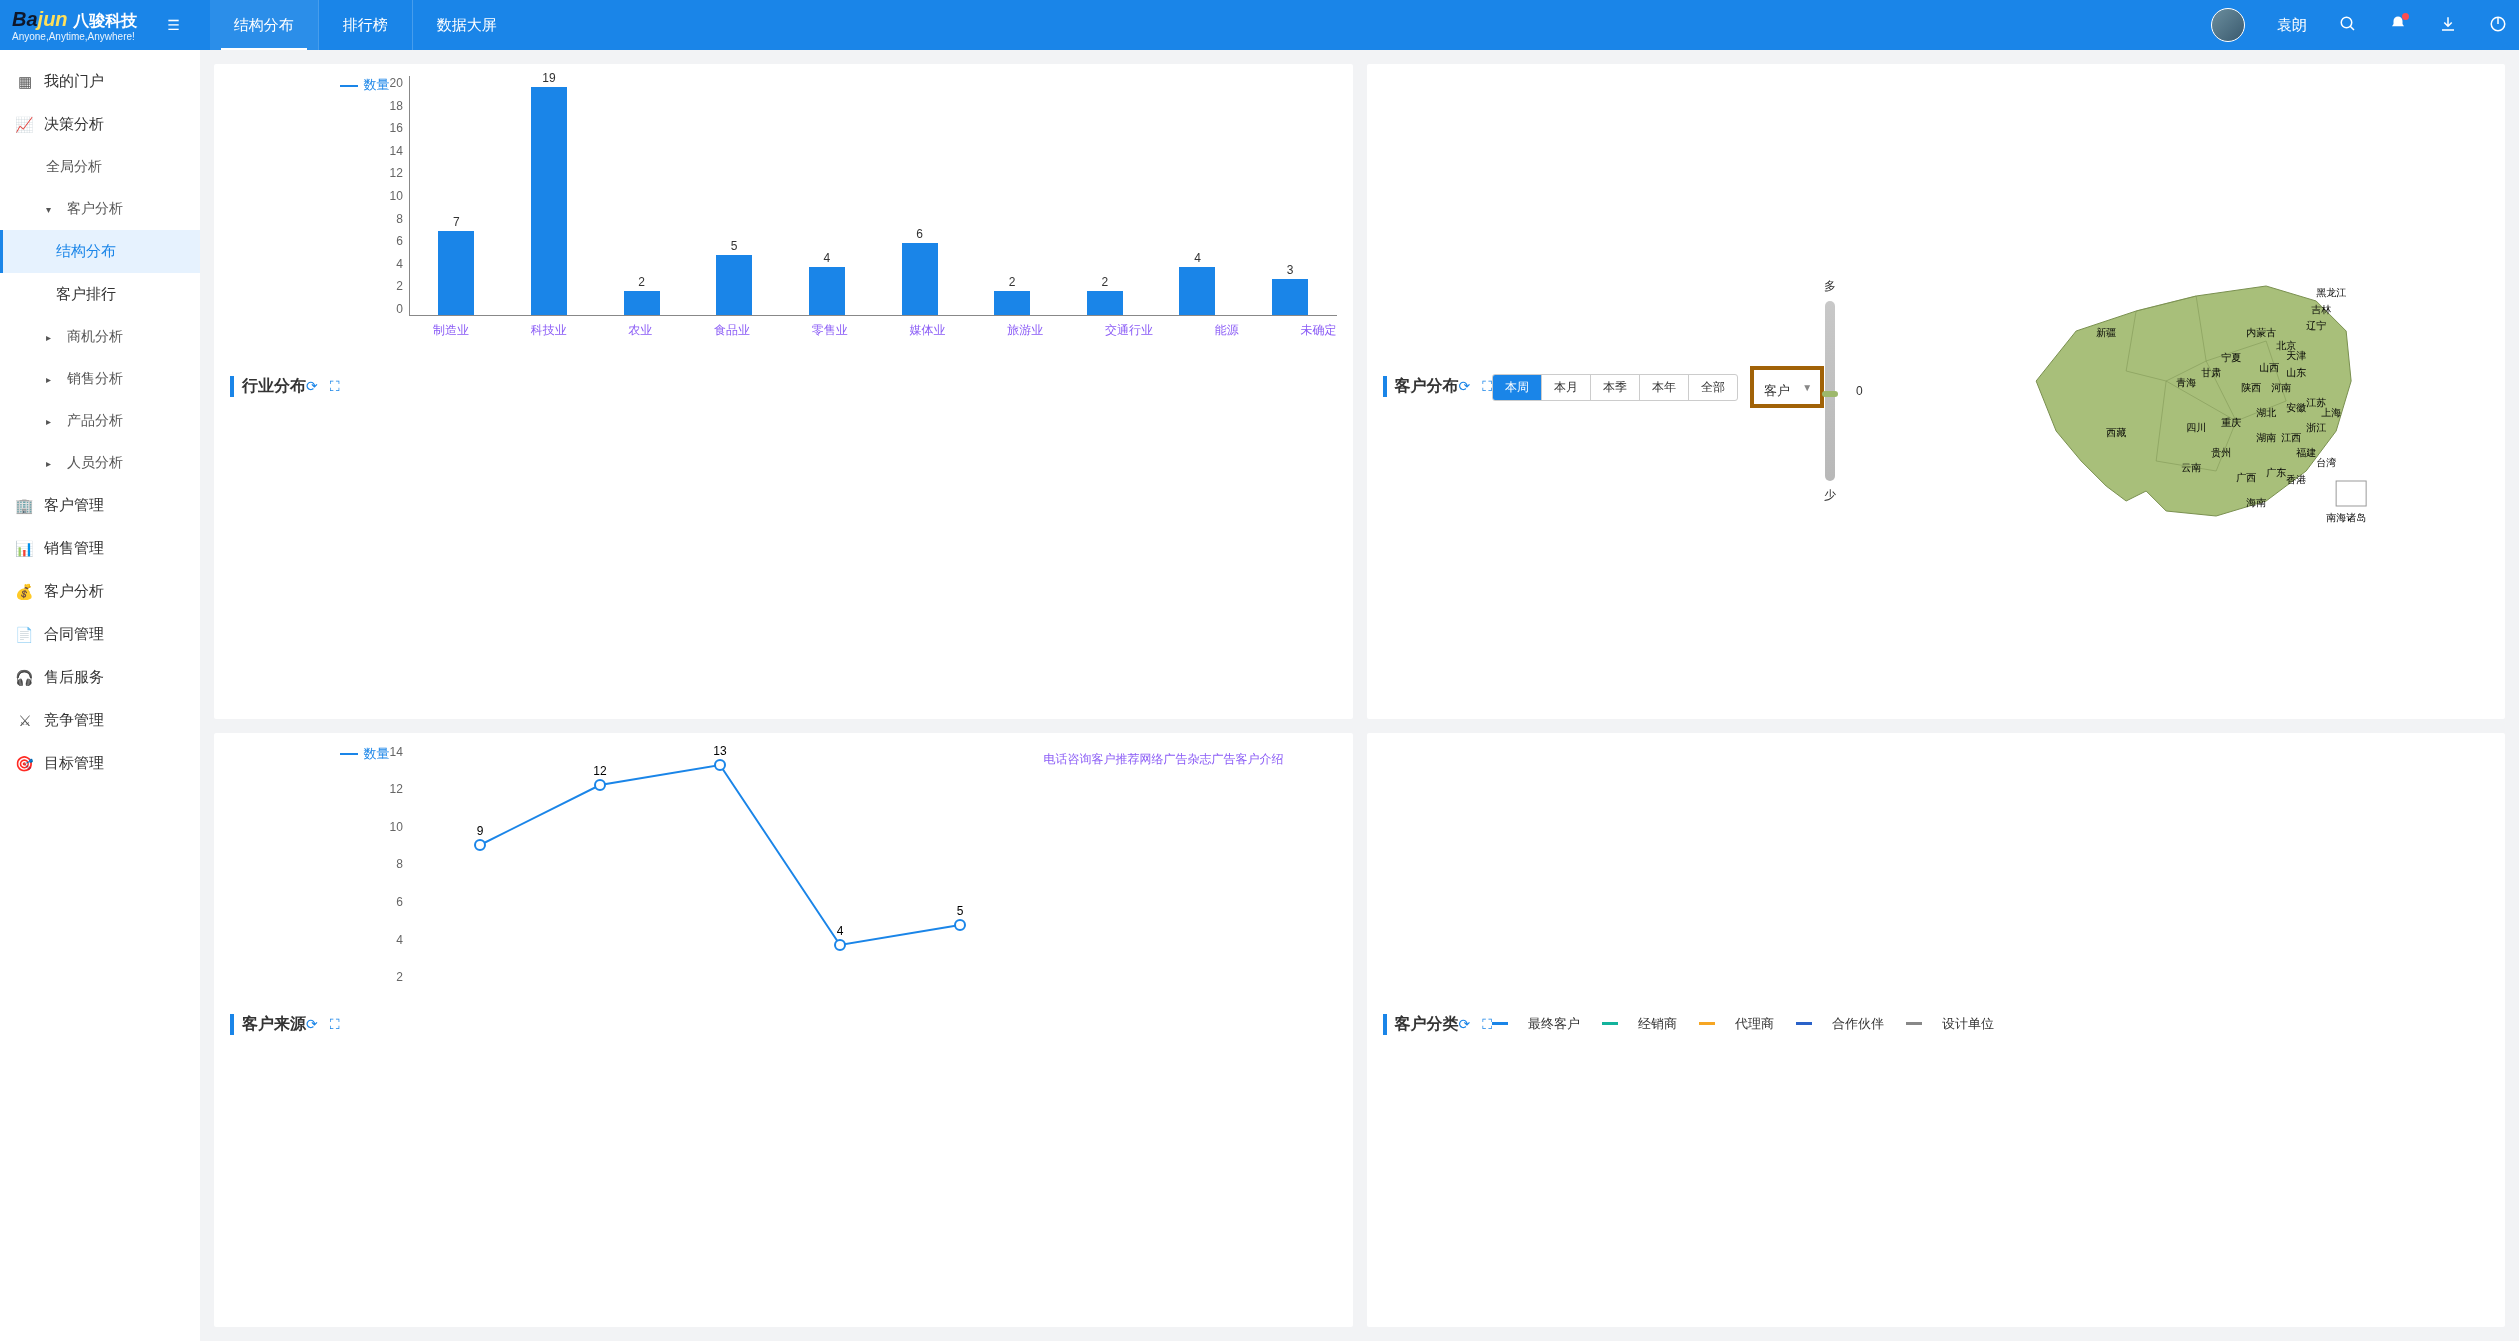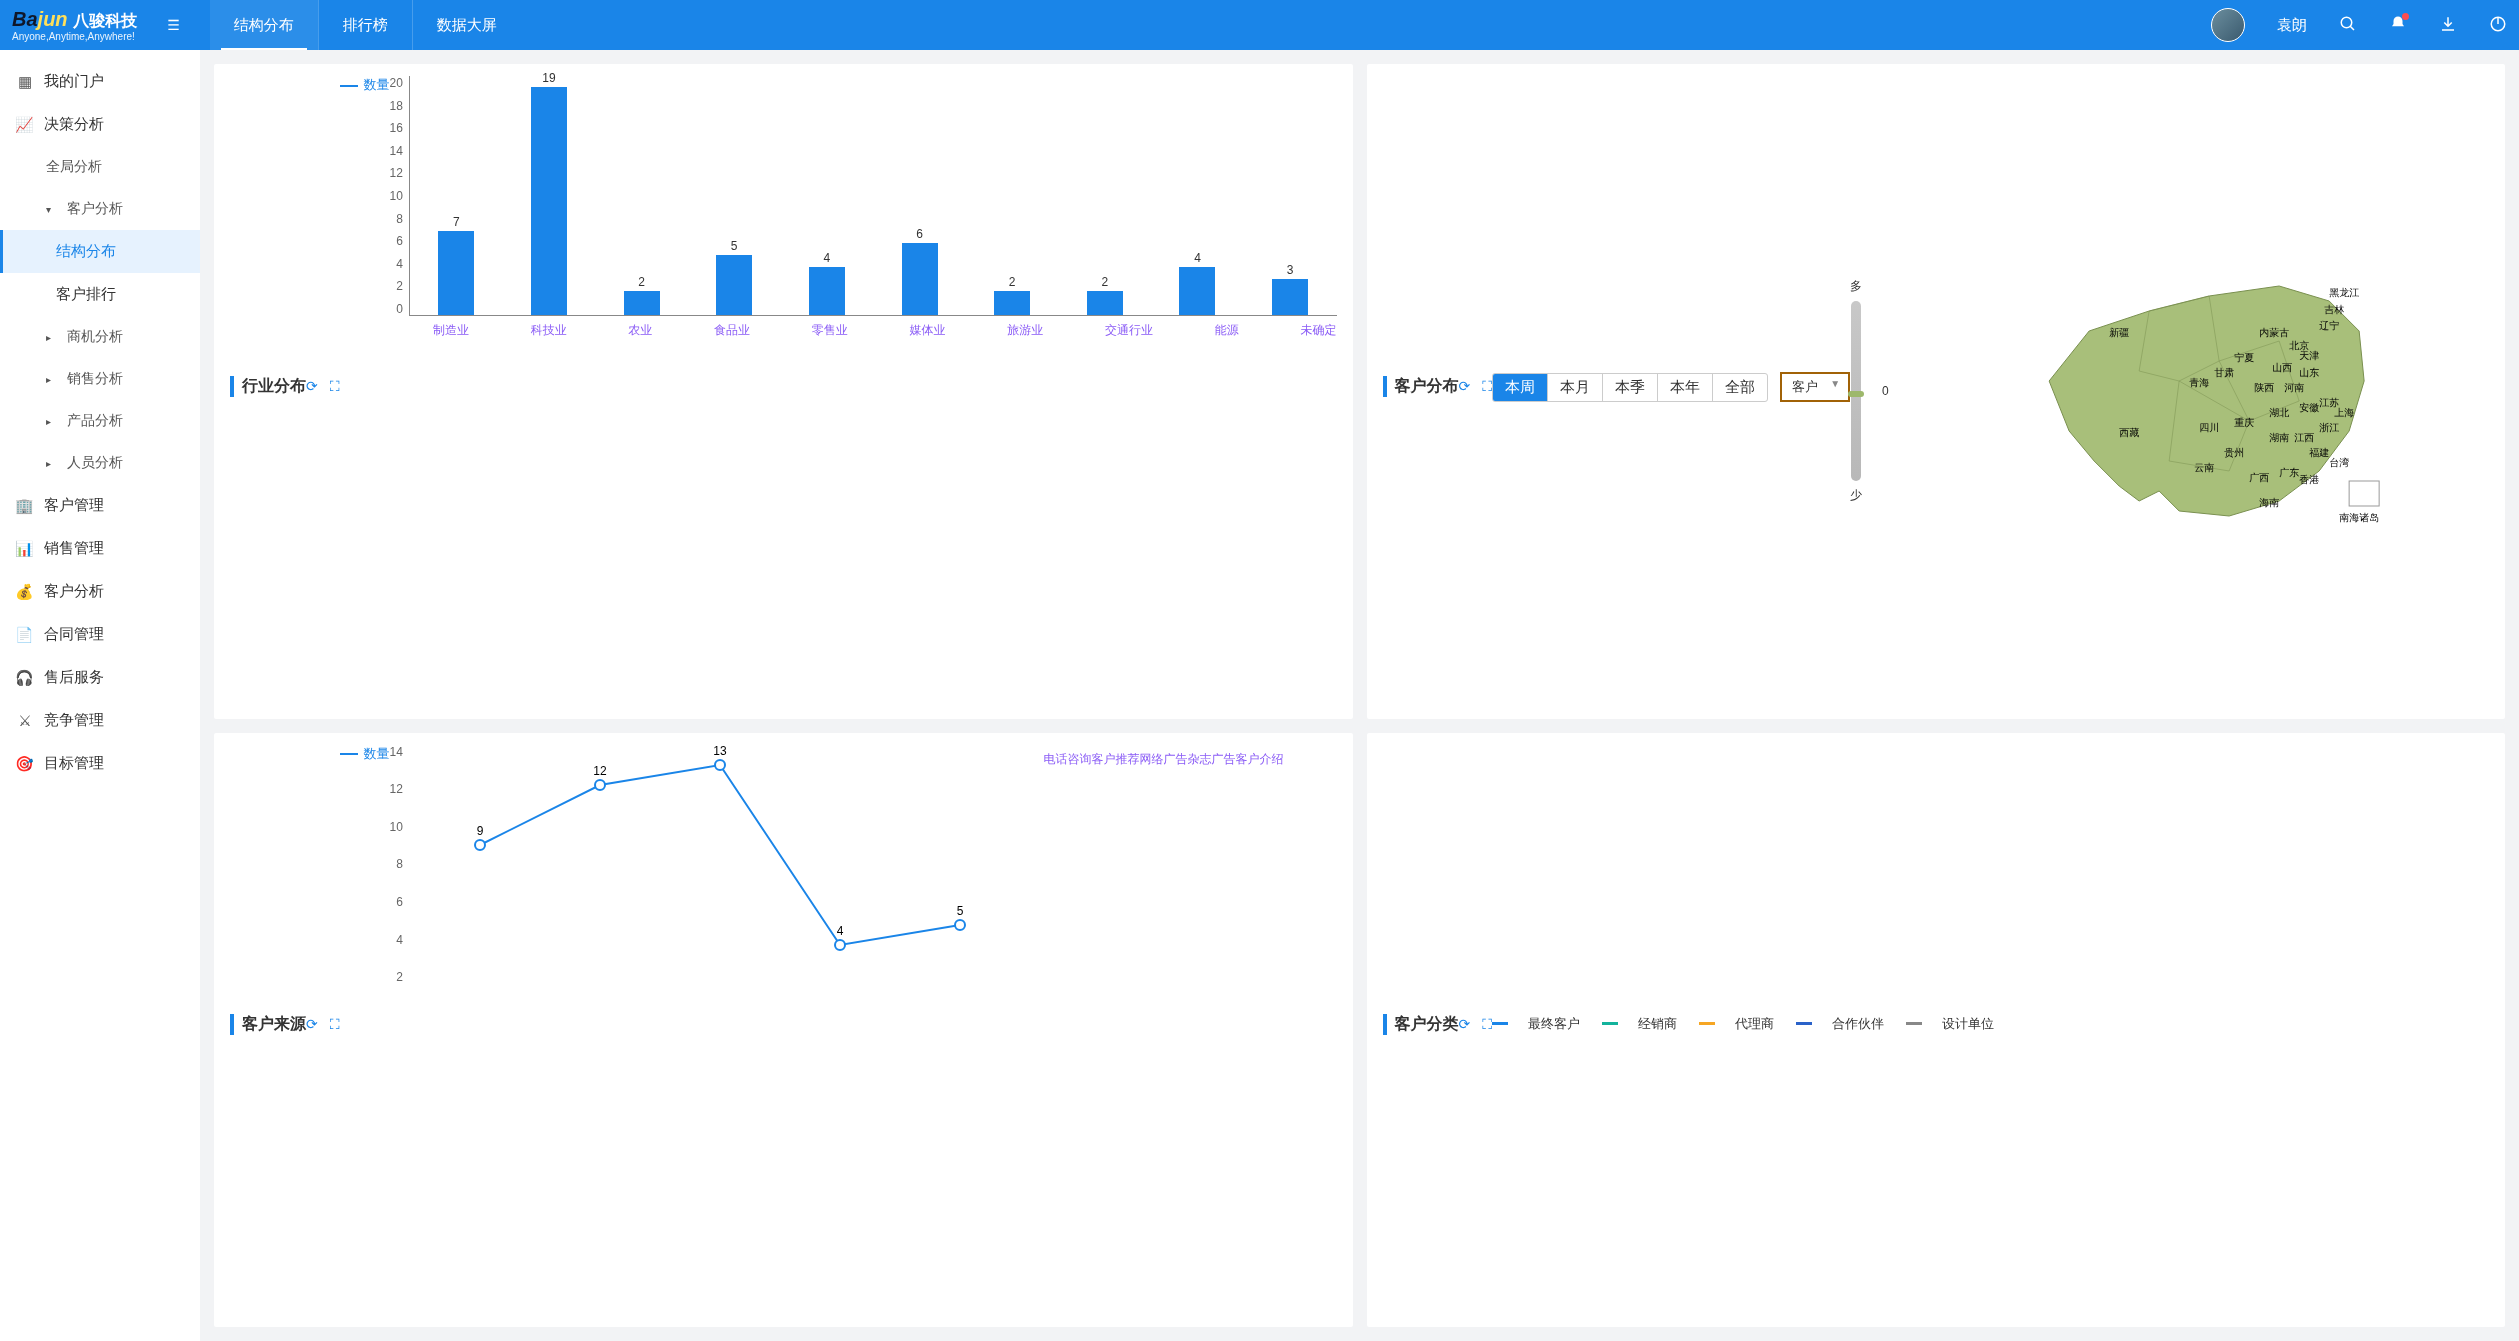--- a/index.html
+++ b/index.html
@@ -33,25 +33,25 @@
 .legend-top { text-align: center; color: #1a85e8; font-size: 13px; margin-bottom: 6px; }
 .legend-top::before { content:''; display:inline-block; width:18px; height:2px; background:#1a85e8; vertical-align:middle; margin-right:6px; }
 .chart-bar { flex:1; display:flex; }
 .y-axis { display:flex; flex-direction:column; justify-content:space-between; align-items:flex-end; padding-right:6px; font-size:12px; color:#666; height:240px; }
 .bars-area { flex:1; position:relative; height:240px; border-left:1px solid #888; border-bottom:1px solid #888; }
 .bars-row { position:absolute; inset:0; display:flex; align-items:flex-end; justify-content:space-around; }
 .bar-col { display:flex; flex-direction:column; align-items:center; width:9%; }
 .bar-val { font-size:12px; margin-bottom:2px; }
 .bar-rect { width:36px; background:#1a85e8; }
 .x-labels { display:flex; justify-content:space-between; font-size:12px; color:#8b5cf6; margin-top:6px; margin-left:24px; }
-.time-tabs { display:flex; border:1px solid #ccc; border-radius:3px; overflow:hidden; font-size:15px; }
+.time-tabs { display:flex; border:1px solid #ccc; border-radius:3px; overflow:hidden; font-size:12px; }
 .time-tab { padding:4px 12px; cursor:pointer; border-left:1px solid #ccc; }
 .time-tab:first-child { border-left:none; }
 .time-tab.active { background:#1a85e8; color:#fff; }
-.select-box { border:2px solid #a16207; padding:4px 30px 4px 10px; font-size:13px; position:relative; cursor:pointer; }
+.select-box { border:4px solid #a16207; padding:12px 30px 4px 10px; font-size:13px; position:relative; cursor:pointer; }
 .select-box::after { content:'▼'; position:absolute; right:8px; font-size:10px; color:#888; }
 .map-controls { display:flex; justify-content:flex-end; align-items:center; gap:12px; margin-bottom:8px; }
 .map-body { flex:1; display:flex; gap:20px; align-items:center; }
 .heat-scale { display:flex; flex-direction:column; align-items:center; gap:6px; font-size:12px; }
 .heat-bar { width:10px; height:180px; background:linear-gradient(#c8c8c8,#b8b8b8); border-radius:5px; position:relative; }
 .heat-bar::after { content:''; position:absolute; top:50%; left:-3px; width:16px; height:6px; background:#9db86b; border-radius:3px; }
 .map-svg { flex:1; max-height:300px; }
 .line-chart { position:relative; height:240px; margin-left:30px; }
 .line-y { position:absolute; left:-30px; top:0; bottom:0; display:flex; flex-direction:column; justify-content:space-between; align-items:flex-end; font-size:12px; color:#666; }
 .line-svg { width:100%; height:100%; }

